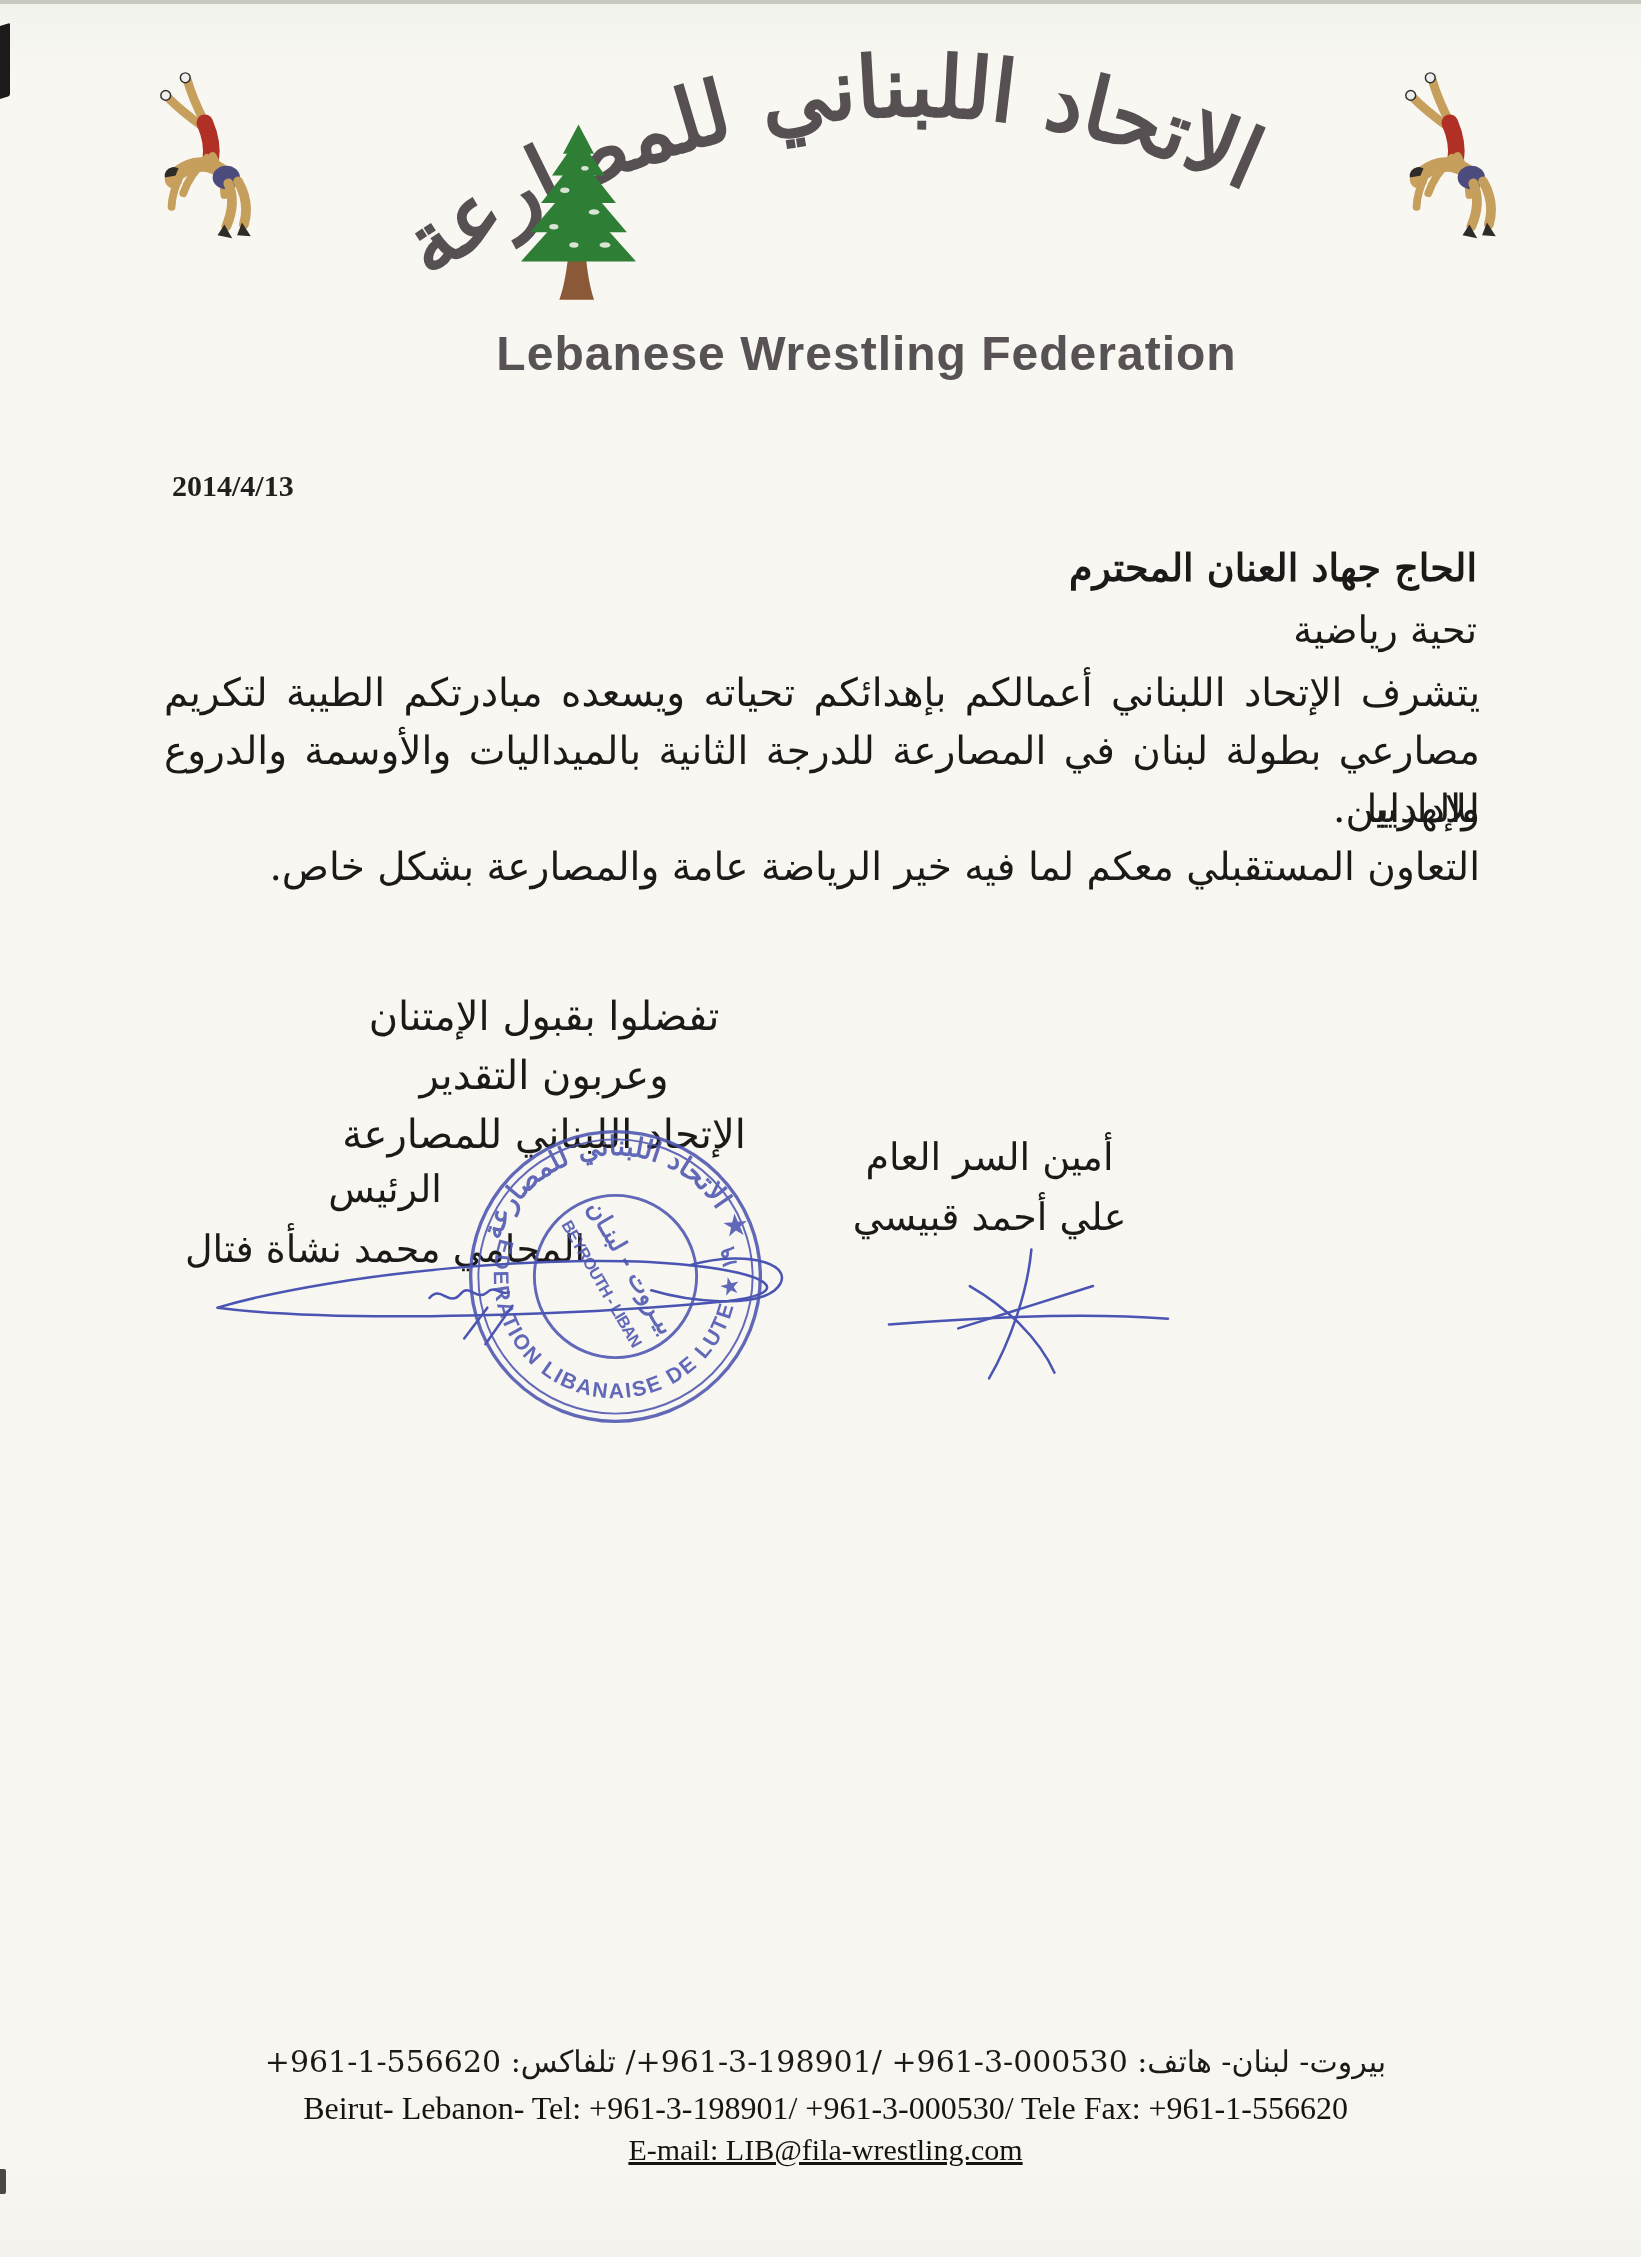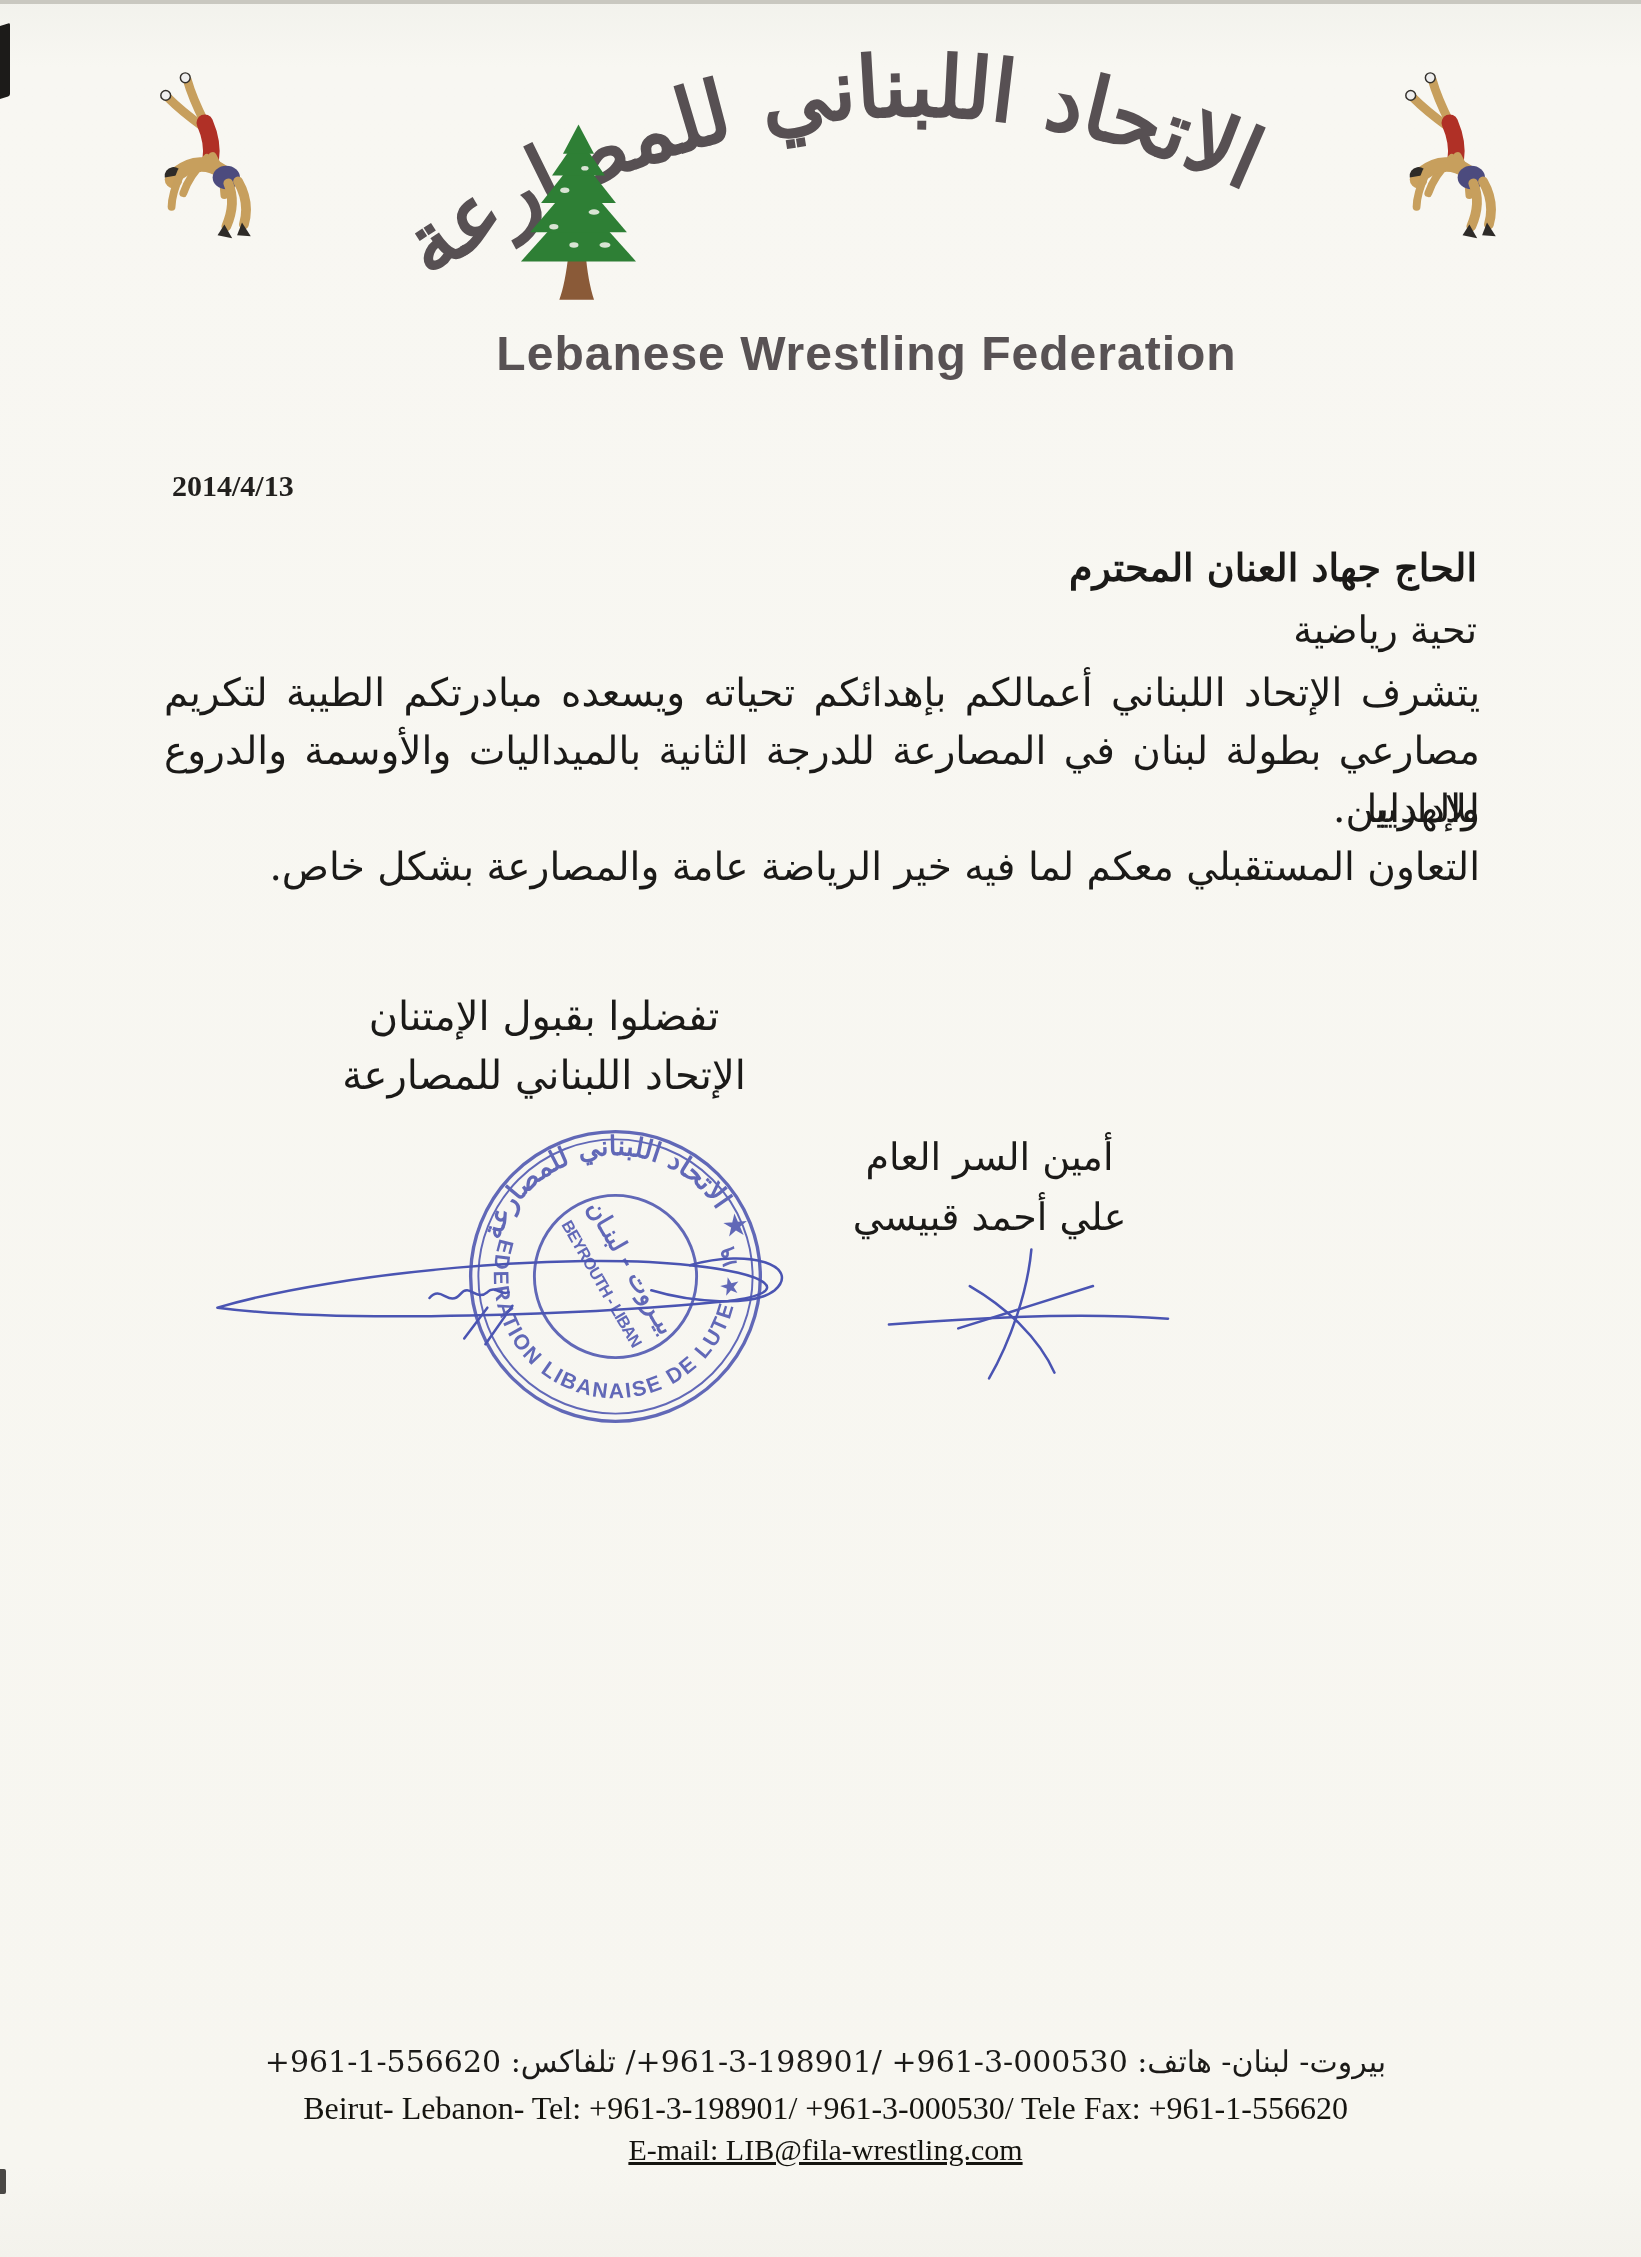--- a/index.html
+++ b/index.html
@@ -133,28 +133,33 @@
 
   <div class="abs ar body-block">
     <div class="body-line stretch">يتشرف الإتحاد اللبناني أعمالكم بإهدائكم تحياته ويسعده مبادرتكم الطيبة لتكريم</div>
     <div class="body-line stretch">مصارعي بطولة لبنان في المصارعة للدرجة الثانية بالميداليات والأوسمة والدروع والهدايا</div>
     <div class="body-line">للإداريين.</div>
     <div class="body-line">التعاون المستقبلي معكم لما فيه خير الرياضة عامة والمصارعة بشكل خاص.</div>
   </div>
 
   <div class="abs ar closing">
     <div>تفضلوا بقبول الإمتنان</div>
+    <div>وعربون التقدير</div>
     <div>الإتحاد اللبناني للمصارعة</div>
   </div>
 
   <div class="abs ar sig sig-right">
     <div>أمين السر العام</div>
     <div>علي أحمد قبيسي</div>
   </div>
 
+  <div class="abs ar sig sig-left">
+    <div>الرئيس</div>
+    <div>المحامي محمد نشأة فتال</div>
+  </div>
 
   <svg class="abs stamp-svg" viewBox="0 0 320 320">
     <defs>
       <path id="st-top" d="M 41.6 117.2 A 126 126 0 0 1 278.4 117.2" fill="none"></path>
       <path id="st-bot" d="M 38.3 127.4 A 126 126 0 1 0 281.7 127.4" fill="none"></path>
     </defs>
     <g stroke="#4d55b0" fill="none">
       <circle cx="160" cy="160" r="150" stroke-width="3.5"></circle>
       <circle cx="160" cy="160" r="142" stroke-width="2"></circle>
       <circle cx="160" cy="160" r="84" stroke-width="3"></circle>

